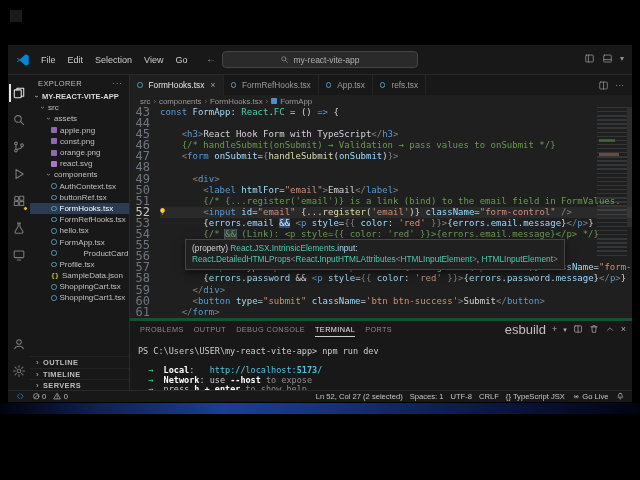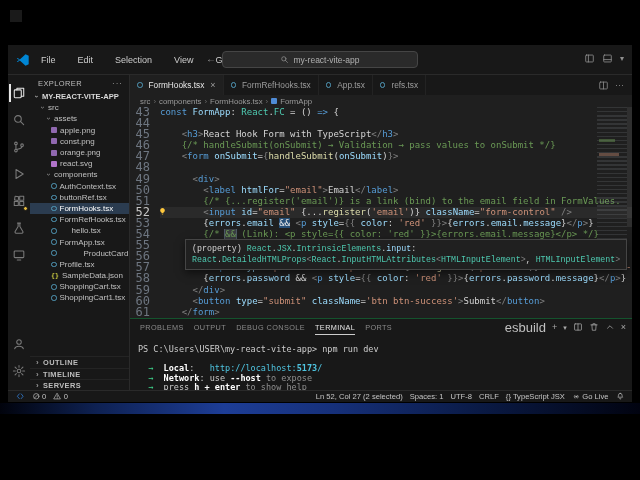--- a/index.html
+++ b/index.html
@@ -7,21 +7,21 @@
   #stage{position:relative;width:640px;height:480px;background:#000;overflow:hidden;
     font-family:"Liberation Sans",sans-serif}
   .corner{position:absolute;left:10px;top:10px;width:12px;height:12px;background:#1a1a1a}
   .win{position:absolute;left:8px;top:45px;width:624px;height:357px;background:#1f1f1f;
     display:flex;flex-direction:column;color:#ccc;font-size:9px}
   
   .titlebar{height:30px;min-height:30px;background:#181818;border-bottom:1px solid #2a2a2a;
     display:flex;align-items:center;position:relative;z-index:20}
   .logo{width:14px;height:14px;margin:0 6px 0 8px;display:flex}
   .logo svg{width:14px;height:14px}
-  .menus{display:flex;gap:12px}
+  .menus{display:flex;gap:2px}
   .menu-item{padding:2px 5px;color:#cccccc;font-size:9px;border-radius:3px}
   .nav-arrows{position:absolute;left:198px;top:9px;display:flex;gap:9px;color:#9a9a9a;font-size:10px;line-height:1}
   .cmd{position:absolute;left:50%;top:6px;transform:translateX(-50%);width:196px;height:17px;
     background:#2a2a2a;border:1px solid #454545;border-radius:4px;display:flex;align-items:center;
     justify-content:center;gap:4px;color:#b0b0b0;font-size:8.5px}
   .cmd .cmd-ic svg{width:9px;height:9px;display:block;color:#9a9a9a}
   .layouts{position:absolute;right:8px;top:8px;display:flex;gap:7px;align-items:center;color:#8f8f8f}
   .layouts svg{width:11px;height:11px;display:block}
   .layouts .gl{font-size:8px}
   
@@ -79,30 +79,30 @@
   .code{flex:1;font-family:"DejaVu Sans Mono",monospace;font-size:9px;min-width:0;padding-left:3px}
   .cl{height:11.1px;line-height:11.1px;white-space:pre;overflow:hidden}
   .curline{background:rgba(255,255,255,.05)}
   .t-kw{color:#569cd6}.t-ty{color:#4ec9b0}.t-fn{color:#dcdcaa}.t-va{color:#9cdcfe}.t-st{color:#ce9178}
   .t-cm{color:#6a9955}.t-tg{color:#569cd6}.t-at{color:#9cdcfe}.t-pl{color:#d4d4d4}.t-pn{color:#808080}
   .t-sel{color:#e8e8e8;background:#264f78}
   .t-cmh{color:#6a9955;background:#3a3d41;box-shadow:0 0 0 1px #4e5a65}
   .bulb{position:absolute;left:28px;top:100px;z-index:3}
   .bulb svg{width:9px;height:9px;display:block}
   .hover{position:absolute;left:55px;top:132px;background:#202020;border:1px solid #454545;
-    padding:3px 6px 4px;font-family:Liberation Mono, monospace;font-size:8.3px;line-height:11px;
+    padding:3px 6px 4px;font-family:Liberation Sans, sans-serif;font-size:8.3px;line-height:11px;
     z-index:6;box-shadow:0 3px 8px rgba(0,0,0,.55);white-space:nowrap;overflow:hidden;max-width:446px}
   .minimap{position:absolute;right:5px;top:0;width:30px;height:150px;
     background:repeating-linear-gradient(to bottom,rgba(190,200,210,.13) 0 1.4px,transparent 1.4px 4.1px)}
   .mm-a{position:absolute;left:2px;top:32px;width:16px;height:3px;background:rgba(106,153,85,.45)}
   .mm-b{position:absolute;left:2px;top:46px;width:20px;height:3px;background:rgba(206,145,120,.4)}
   .vscroll{position:absolute;right:0;top:0;width:5px;height:100%}
   .vscroll::before{content:"";position:absolute;top:0;right:0;width:5px;height:120px;background:rgba(121,121,121,.18)}
   
-  .panel{height:72px;min-height:72px;background:#181818;border-top:1px solid #14532d;display:flex;flex-direction:column}
+  .panel{height:72px;min-height:72px;background:#181818;border-top:3px solid #14532d;display:flex;flex-direction:column}
   .panel-head{height:16px;min-height:16px;display:flex;justify-content:space-between;align-items:center;padding:0 6px 0 10px}
   .ptabs{display:flex;gap:10px}
   .ptab{font-size:7.3px;letter-spacing:.4px;color:#8a8a8a;line-height:15px}
   .ptab.active{color:#e5e5e5;box-shadow:inset 0 -1px 0 #cccccc}
   .pright{display:flex;align-items:center;gap:6px;color:#a8a8a8}
   .pr-label{font-size:13px;color:#c0c0c0}
   .pr-ic{font-size:9px;line-height:1}
   .pr-ic svg{width:10px;height:10px;display:block}
   .pr-ic.gl{font-size:7px}
   .term{flex:1;padding:1px 0 0 8px;font-family:"DejaVu Sans Mono",monospace;font-size:8.5px;color:#ccc;overflow:hidden}
@@ -280,21 +280,21 @@
               <span class="tlabel">buttonRef.tsx</span>
             </div>
             <div class="trow sel" style="padding-left: 21px;">
               <span class="fi fi-react"></span>
               <span class="tlabel">FormHooks.tsx</span>
             </div>
             <div class="trow" style="padding-left: 21px;">
               <span class="fi fi-react"></span>
               <span class="tlabel">FormRefHooks.tsx</span>
             </div>
-            <div class="trow" style="padding-left: 21px; gap: 12px;">
+            <div class="trow" style="padding-left: 21px;">
               <span class="fi fi-react"></span>
               <span class="tlabel">hello.tsx</span>
             </div>
             <div class="trow" style="padding-left: 21px;">
               <span class="fi fi-react"></span>
               <span class="tlabel">FormApp.tsx</span>
             </div>
             <div class="trow" style="padding-left: 21px; gap: 24px;">
               <span class="fi fi-react"></span>
               <span class="tlabel">ProductCard.tsx</span>

